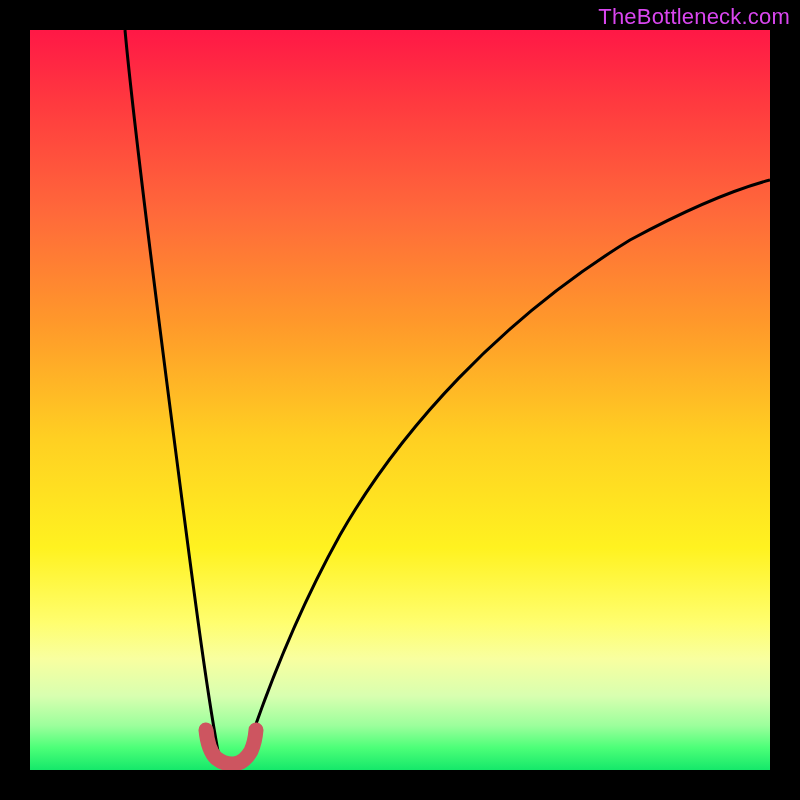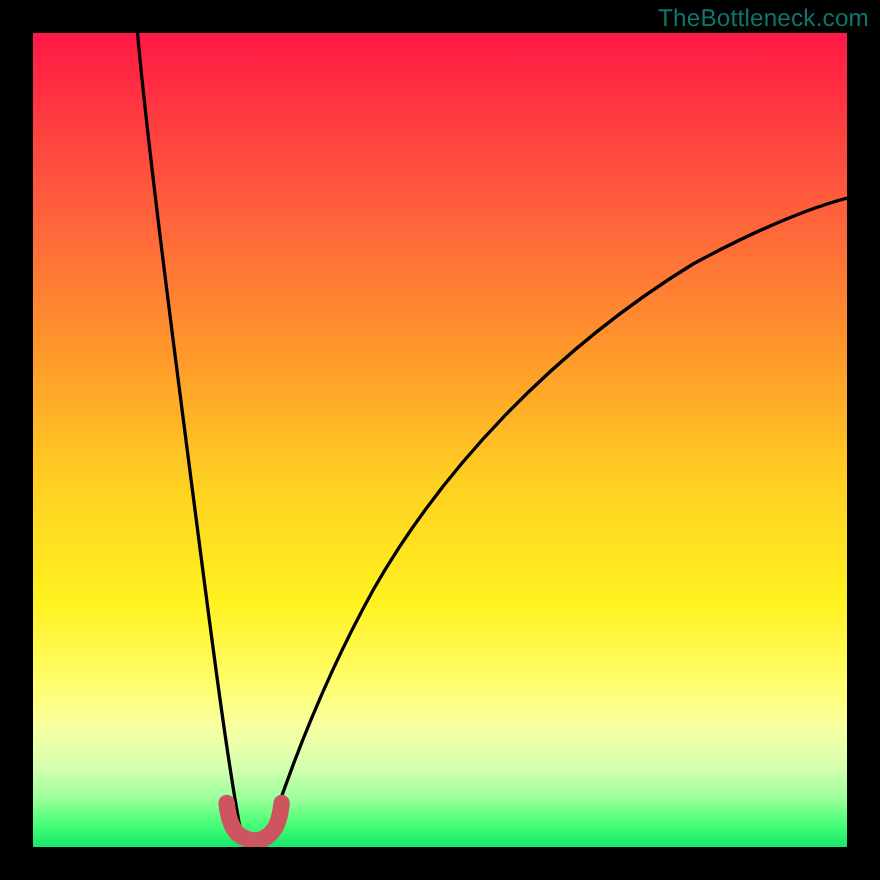--- a/index.html
+++ b/index.html
@@ -54,21 +54,21 @@
     top: 0;
     width: 740px;
     height: 740px;
   }
   .watermark {
     position: absolute;
     top: 4px;
     right: 10px;
     font-family: Arial, Helvetica, sans-serif;
     font-size: 22px;
-    color: #0f766e;
+    color: #d946ef;
     font-weight: 500;
     letter-spacing: 0.2px;
     user-select: none;
   }
 </style>
 </head>
 <body>
 
 <div class="frame">
 

